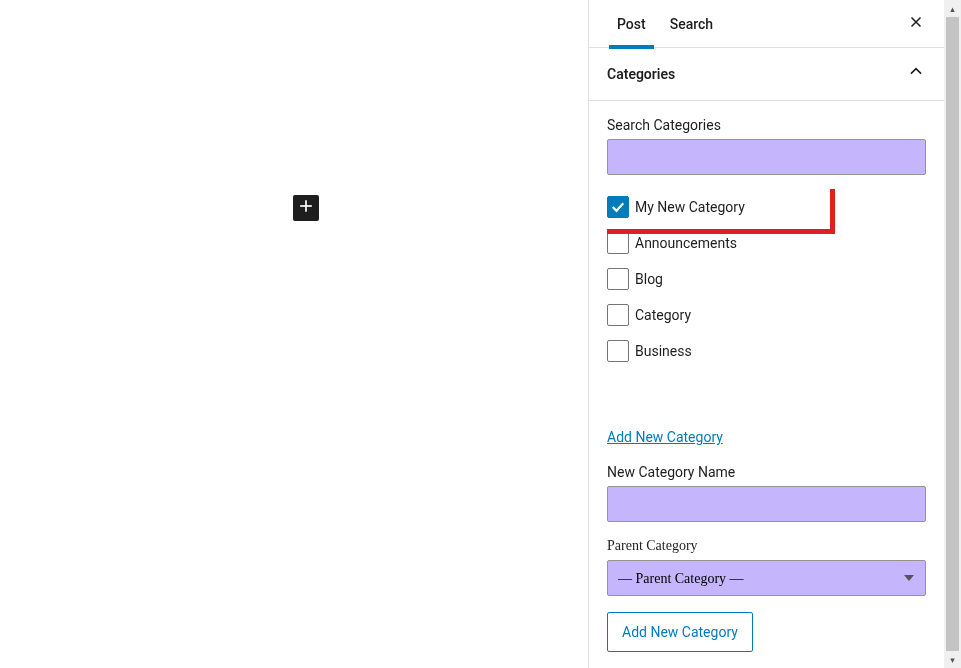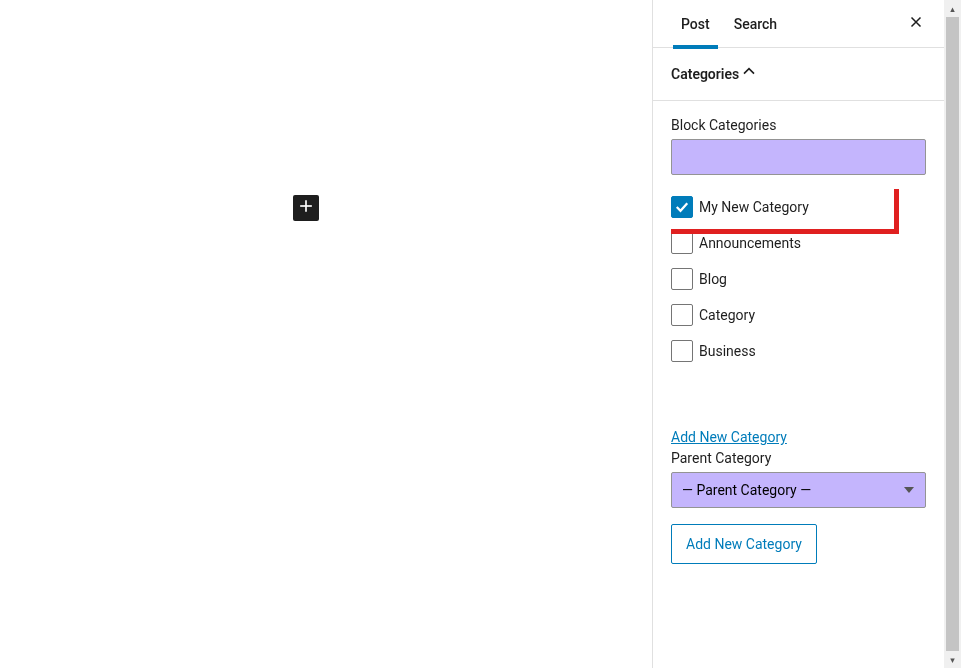--- a/index.html
+++ b/index.html
@@ -30,21 +30,21 @@
       align-items: center;
       justify-content: center;
       cursor: pointer;
     }
     .add-block-btn svg { fill: #fff; }
 
     .sidebar {
       position: absolute;
       right: 17px;
       top: 0;
-      width: 292px;
+      width: 356px;
       height: 668px;
       border-left: 1px solid #e0e0e0;
       background: #fff;
     }
 
     .tabs {
       display: flex;
       align-items: center;
       height: 48px;
       border-bottom: 1px solid #e0e0e0;
@@ -78,20 +78,21 @@
       width: 24px;
       height: 24px;
       display: flex;
       align-items: center;
       justify-content: center;
       cursor: pointer;
     }
 
     .panel-header {
       display: flex;
+      justify-content: space-between;
       align-items: center;
       padding: 14px 18px;
       border-bottom: 1px solid #e0e0e0;
       cursor: pointer;
     }
     .panel-header h2 {
       font-size: 14px;
       font-weight: 600;
       color: #1e1e1e;
     }
@@ -188,21 +189,21 @@
     .add-new-link {
       display: inline-block;
       margin-top: 22px;
       font-size: 14px;
       color: #007cba;
       text-decoration: underline;
       cursor: pointer;
     }
 
     .new-cat-section { margin-top: 18px; }
-    .parent-cat-section { margin-top: 4px; }
+    .parent-cat-section { margin-top: 16px; font-family: Liberation Serif, serif; }
 
     .add-new-btn {
       margin-top: 16px;
       padding: 0 14px;
       height: 40px;
       border: 1px solid #007cba;
       background: #fff;
       color: #007cba;
       font-size: 14px;
       font-family: inherit;
@@ -261,21 +262,21 @@
   <div class="panel-header">
     <h2>Categories</h2>
     <span>
       <svg width="20" height="20" viewBox="0 0 24 24" fill="none" stroke="#1e1e1e" stroke-width="2">
           <polyline points="6,14 12,8 18,14"></polyline>
         </svg>
     </span>
   </div>
 
   <div class="panel-body">
-    <label class="field-label">Block Categories</label>
+    <label class="field-label">Search Categories</label>
     <input type="text" class="text-input" style="">
 
     <div class="categories-scroll">
       <div class="highlight-box"></div>
 
       <div class="cat-item">
         <div class="checkbox checked">
           <span>
               <svg width="18" height="18" viewBox="0 0 24 24" fill="none" stroke="#fff" stroke-width="3">
                 <polyline points="5,12 10,17 19,7"></polyline>
@@ -310,20 +311,24 @@
       <div class="cat-item">
         <div class="checkbox">
           <span></span>
         </div>
         <span class="cat-label">Business</span>
       </div>
     </div>
 
     <a class="add-new-link">Add New Category</a>
 
+    <div class="new-cat-section">
+      <label class="field-label">New Category Name</label>
+      <input type="text" class="text-input" style="">
+    </div>
 
     <div class="parent-cat-section">
       <label class="field-label">Parent Category</label>
       <div class="select-wrapper">
         <select class="select-input">
           <option>— Parent Category —</option>
         </select>
       </div>
     </div>
 

